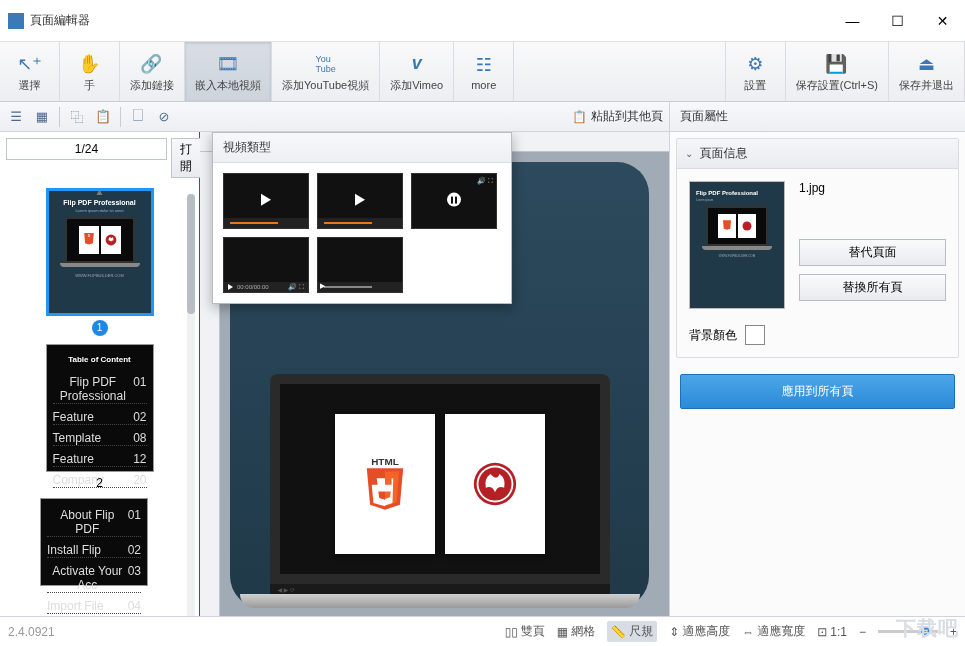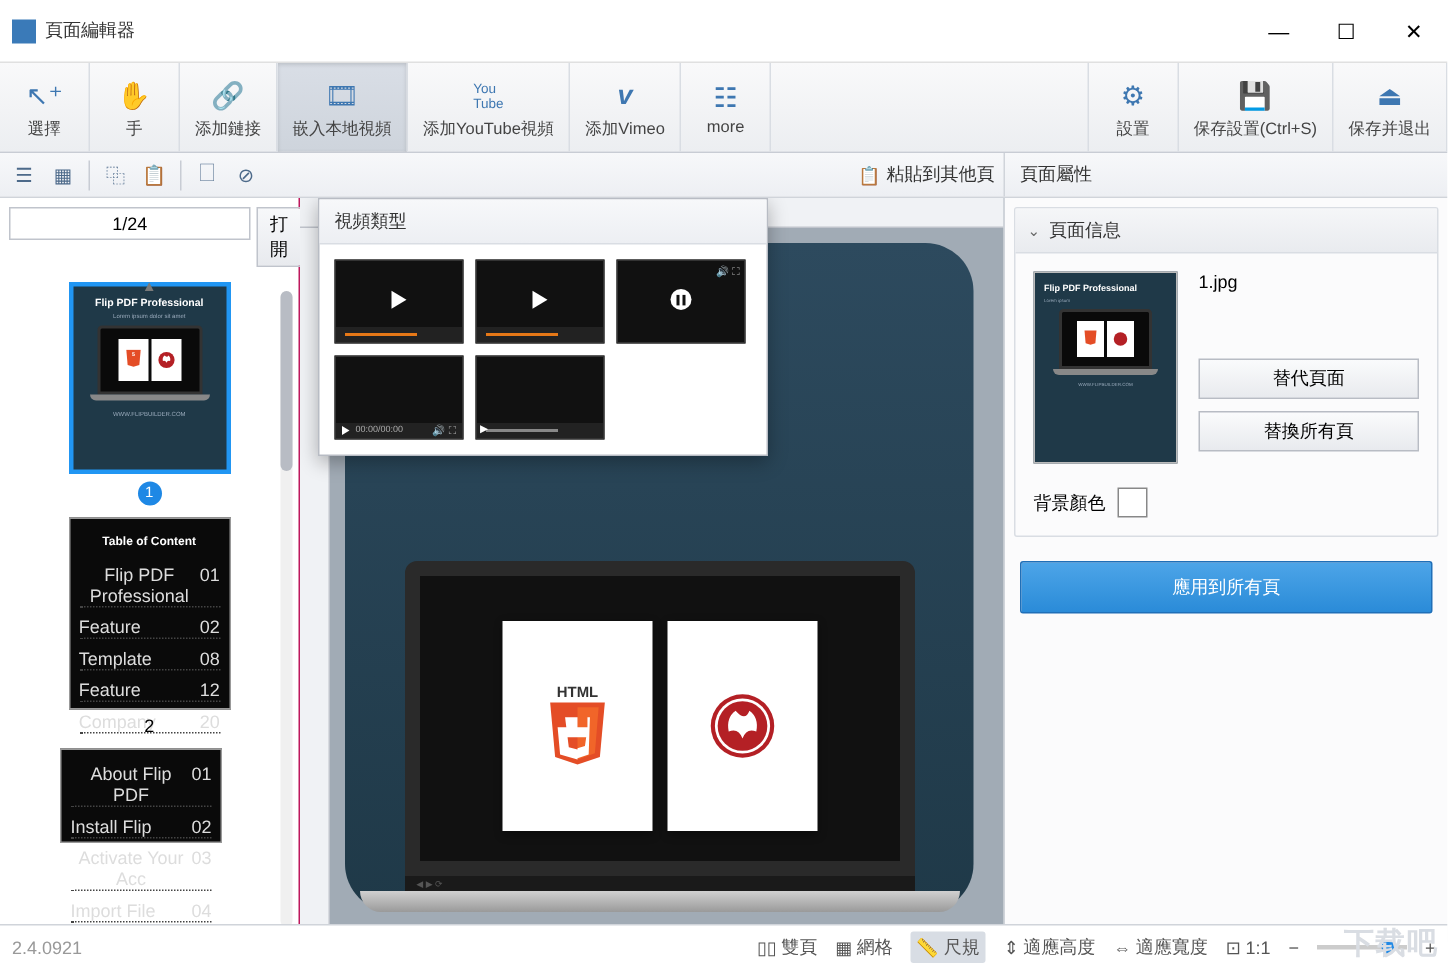--- a/index.html
+++ b/index.html
@@ -251,21 +251,21 @@
             </div>
           <div class="toc-line">
               <span>Company</span>
               <span>20</span>
             </div>
         </div>
         <span class="thumb-num">2</span>
       </div>
 
       <div class="thumb-item" style="margin-bottom:0;">
-        <div class="thumb-img dark" style="height:63px;margin-left:20px;">
+        <div class="thumb-img dark" style="height:88px;margin-left:20px;">
           <div class="toc-line">
               <span>About Flip PDF</span>
               <span>01</span>
             </div>
           <div class="toc-line">
               <span>Install Flip</span>
               <span>02</span>
             </div>
           <div class="toc-line">
               <span>Activate Your Acc</span>

